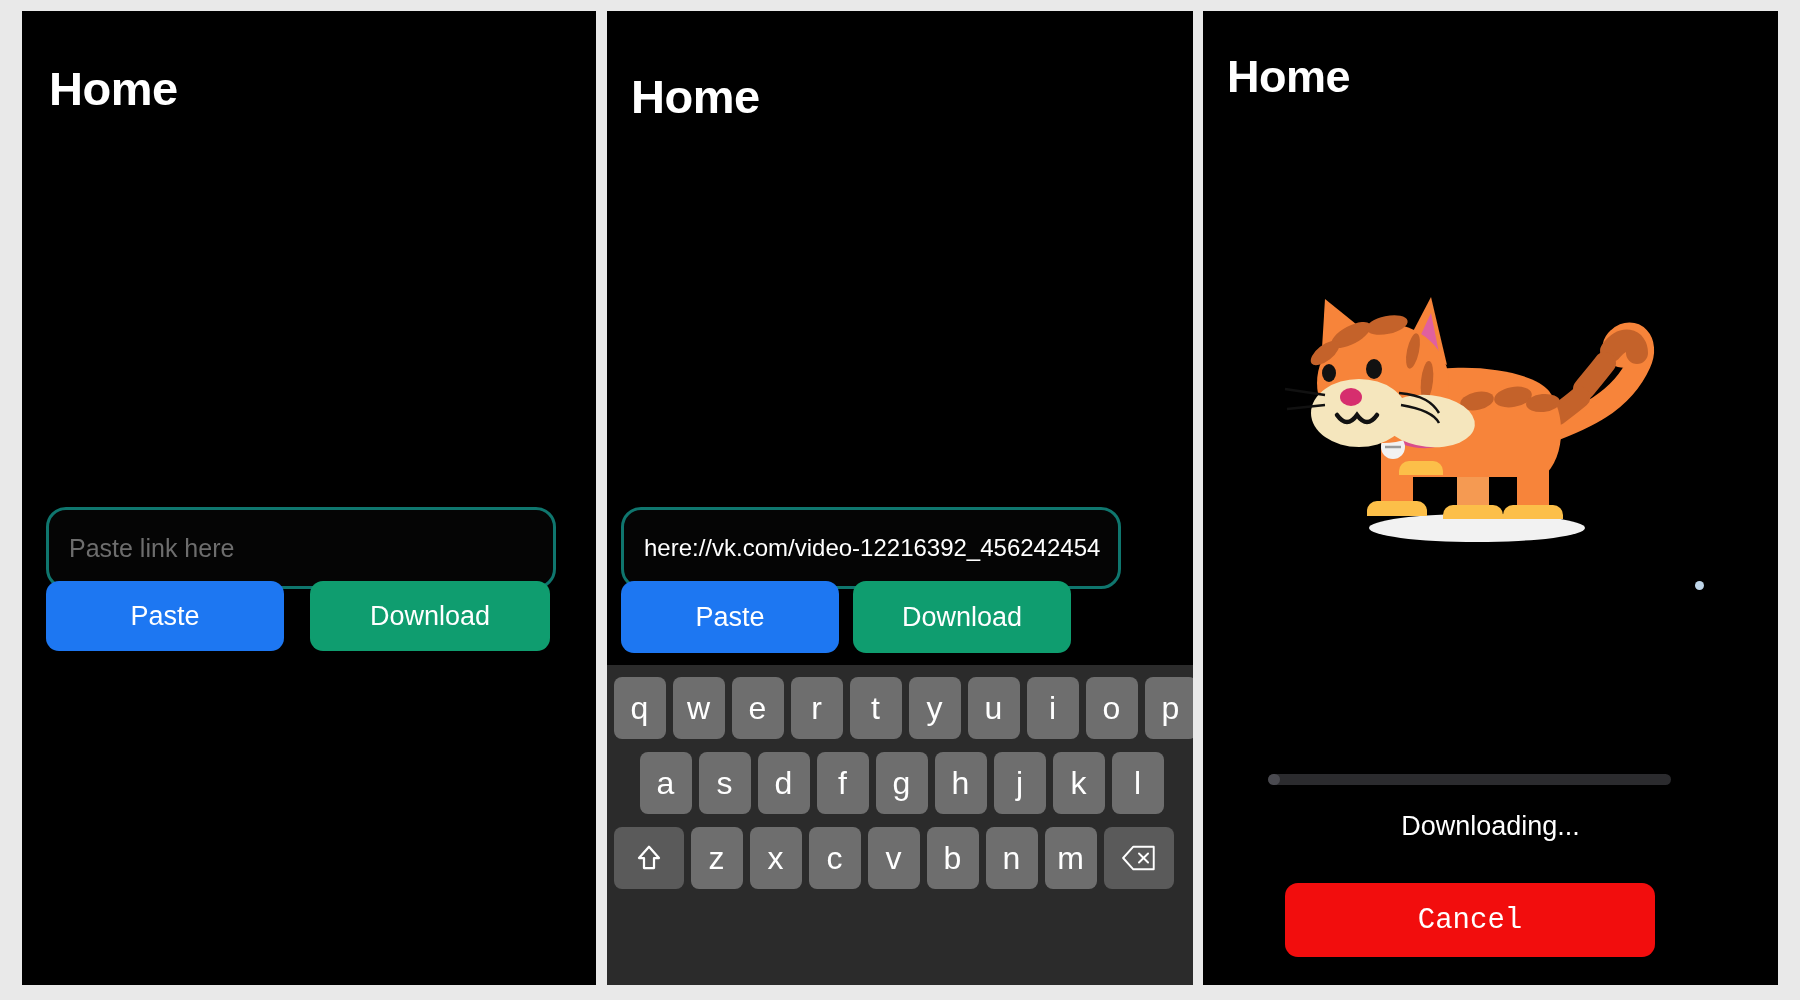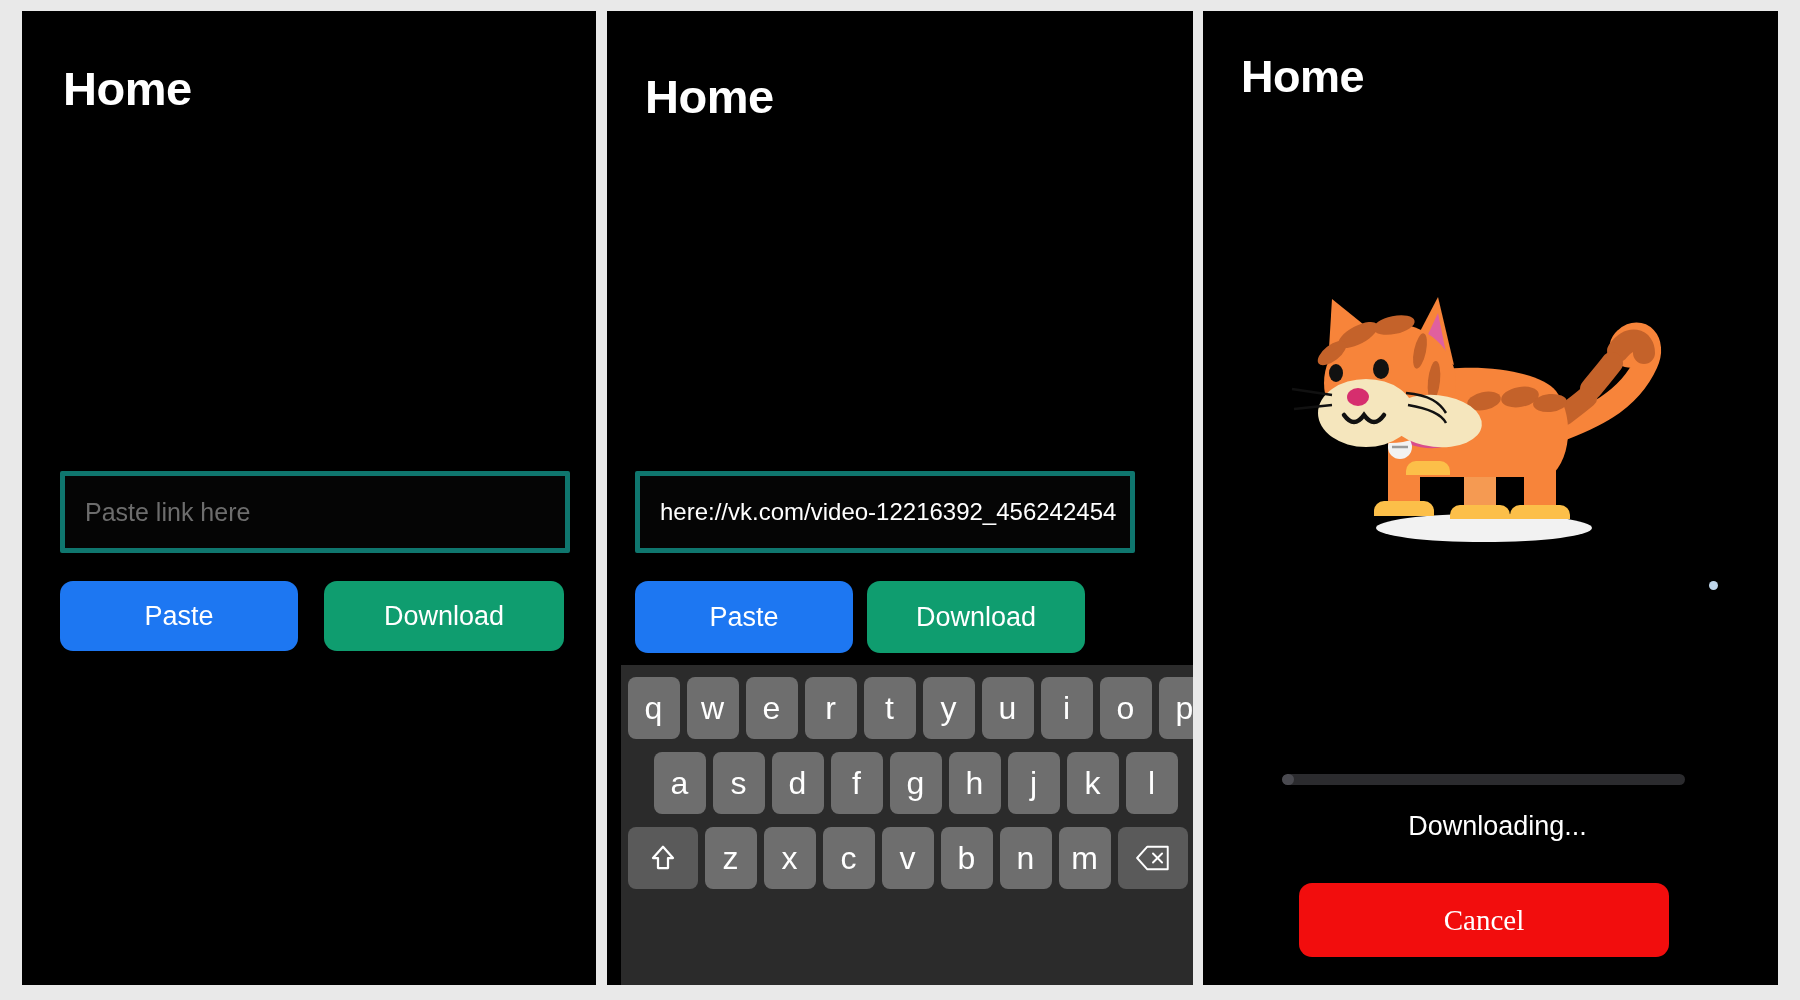--- a/index.html
+++ b/index.html
@@ -17,21 +17,20 @@
     align-items: flex-start;
   }
 
   
   .panel {
     position: absolute;
     top: 11px;
     height: 974px;
     background: #000000;
     overflow: hidden;
-    padding-left: 14px;
   }
   #panel-1 { left: 22px;   width: 574px; }
   #panel-2 { left: 607px;  width: 586px; }
   #panel-3 { left: 1203px; width: 575px; }
 
   .screen { position: relative; width: 100%; height: 100%; background:#000; }
 
   
   .page-title {
     position: absolute;
@@ -42,28 +41,29 @@
   }
   #panel-1 .page-title { left: 27px;  top: 50px; font-size: 47px; }
   #panel-2 .page-title { left: 24px;  top: 58px; font-size: 47px; }
   #panel-3 .page-title { left: 24px;  top: 40px; font-size: 45px; }
 
   
   .link-field {
     position: absolute;
     display: flex;
     align-items: center;
-    border: 5px solid #0f766e;
-    border-radius: 2px;
+    border: 3px solid #0f766e;
+    border-radius: 20px;
     background: #050505;
     color: #ffffff;
     padding: 0 20px;
     font-size: 25px;
     overflow: hidden;
     white-space: nowrap;
+    margin-top: 36px;
   }
   .link-field.placeholder { color: #6d6d6d; }
   #panel-1 .link-field { left: 24px; top: 460px; width: 510px; height: 82px; }
   #panel-2 .link-field { left: 14px; top: 460px; width: 500px; height: 82px; font-size: 24px; }
 
   
   .btn-row { position: absolute; display: flex; }
   #panel-1 .btn-row { left: 24px; top: 570px; gap: 26px; }
   #panel-2 .btn-row { left: 14px; top: 570px; gap: 14px; }
 
@@ -157,21 +157,21 @@
   }
   .cancel-btn {
     position: absolute;
     left: 82px; top: 872px;
     width: 370px; height: 74px;
     background: #f20d0d;
     border: none;
     border-radius: 13px;
     color: #ffffff;
     font-size: 29px;
-    font-family: Liberation Serif, serif;
+    font-family: Liberation Mono, monospace;
     display: flex;
     align-items: center;
     justify-content: center;
     cursor: pointer;
   }
 </style>
 </head>
 <body>
 
 <div class="board">

